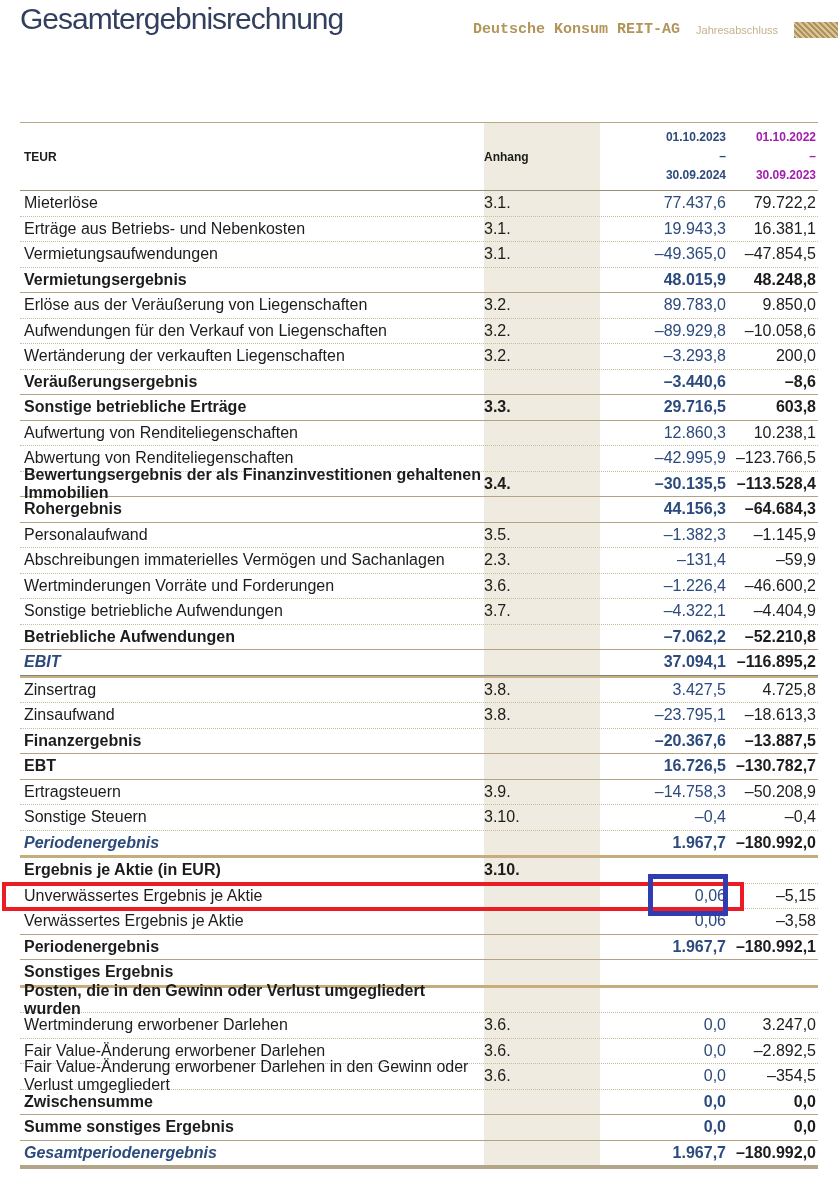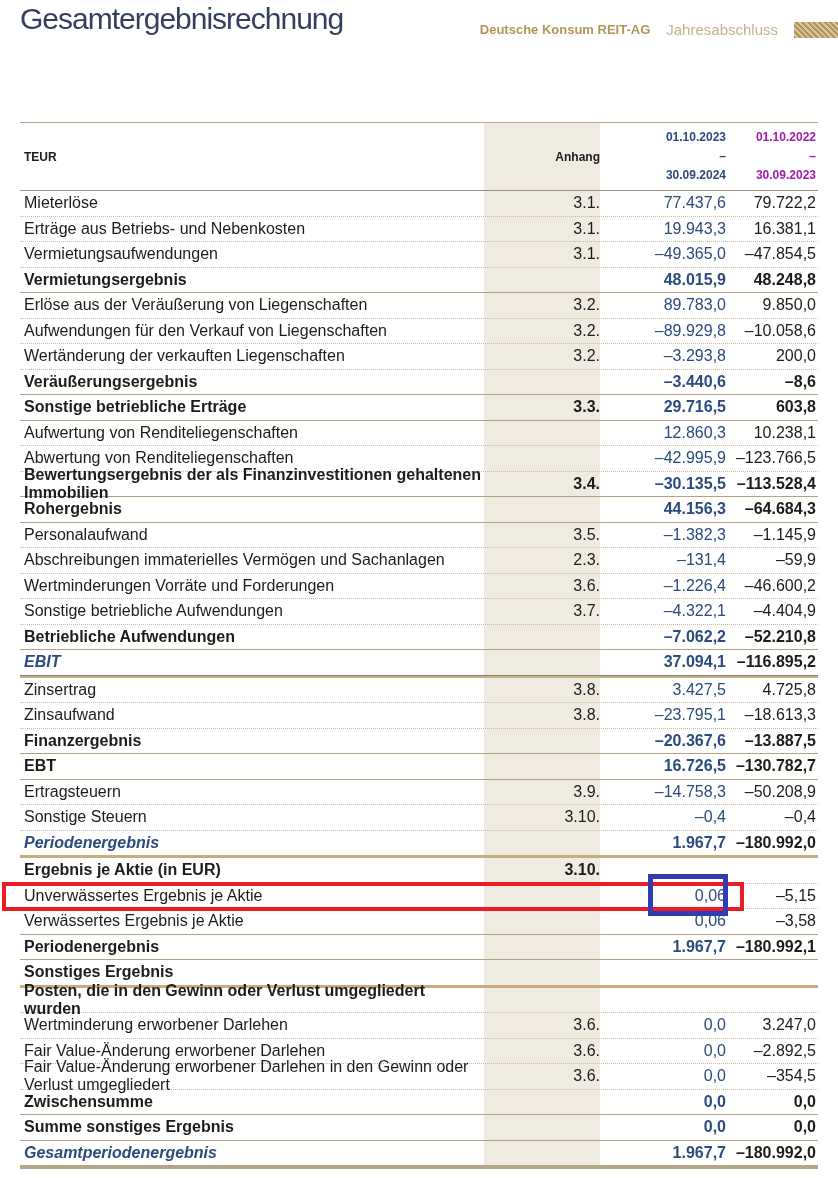--- a/index.html
+++ b/index.html
@@ -3,34 +3,34 @@
 <meta charset="utf-8">
 <style>
   html,body{margin:0;padding:0;background:#ffffff;}
   .page{position:relative;width:838px;height:1178px;background:#ffffff;overflow:hidden;
         font-family:"Liberation Sans",sans-serif;color:#1c1c1c;}
 
   
   .title{position:absolute;left:20px;top:2px;font-size:30px;font-weight:200;
          letter-spacing:-1px;color:#333f5e;line-height:1.1;}
   .meta{position:absolute;top:21px;right:0;display:flex;align-items:center;gap:16px;}
-  .brand{color:#b29559;font-weight:bold;font-size:13px;}
-  .section-label{color:#c3b28b;font-size:15px;}
+  .brand{color:#b29559;font-weight:bold;font-size:15px;font-family:Liberation Mono, monospace;}
+  .section-label{color:#c3b28b;font-size:11px;}
   .stripes{width:44px;height:16px;
            background:repeating-linear-gradient(45deg,#b0945c 0 2px,#d8c79e 2px 4px);}
 
   
   .fin-table{position:absolute;left:20px;top:122px;width:798px;}
   .anhang-band{position:absolute;left:464px;top:0;width:116px;height:100%;
                background:#f0ebe1;z-index:0;}
   .thead{position:relative;z-index:1;display:flex;align-items:center;
          border-top:1px solid #b7a784;border-bottom:1px solid #99907e;
          padding:5px 0;font-weight:bold;font-size:12px;}
   .c-label{width:464px;padding-left:4px;box-sizing:border-box;}
-  .c-anhang{width:116px;text-align:right;box-sizing:border-box;}
+  .c-anhang{width:116px;text-align:left;box-sizing:border-box;}
   .c-v1{width:126px;text-align:right;box-sizing:border-box;}
   .c-v2{width:92px;text-align:right;padding-right:2px;box-sizing:border-box;}
   .date-stack{display:flex;flex-direction:column;}
   .date-stack span{display:block;height:19px;line-height:19px;}
   .p1{color:#2c4a7c;}
   .p2{color:#a21caf;}
 
   .tbody{position:relative;z-index:1;}
   .row{position:relative;display:flex;align-items:center;height:24.5px;font-size:16px;}
   .row .c-v1{color:#2c4a7c;}

